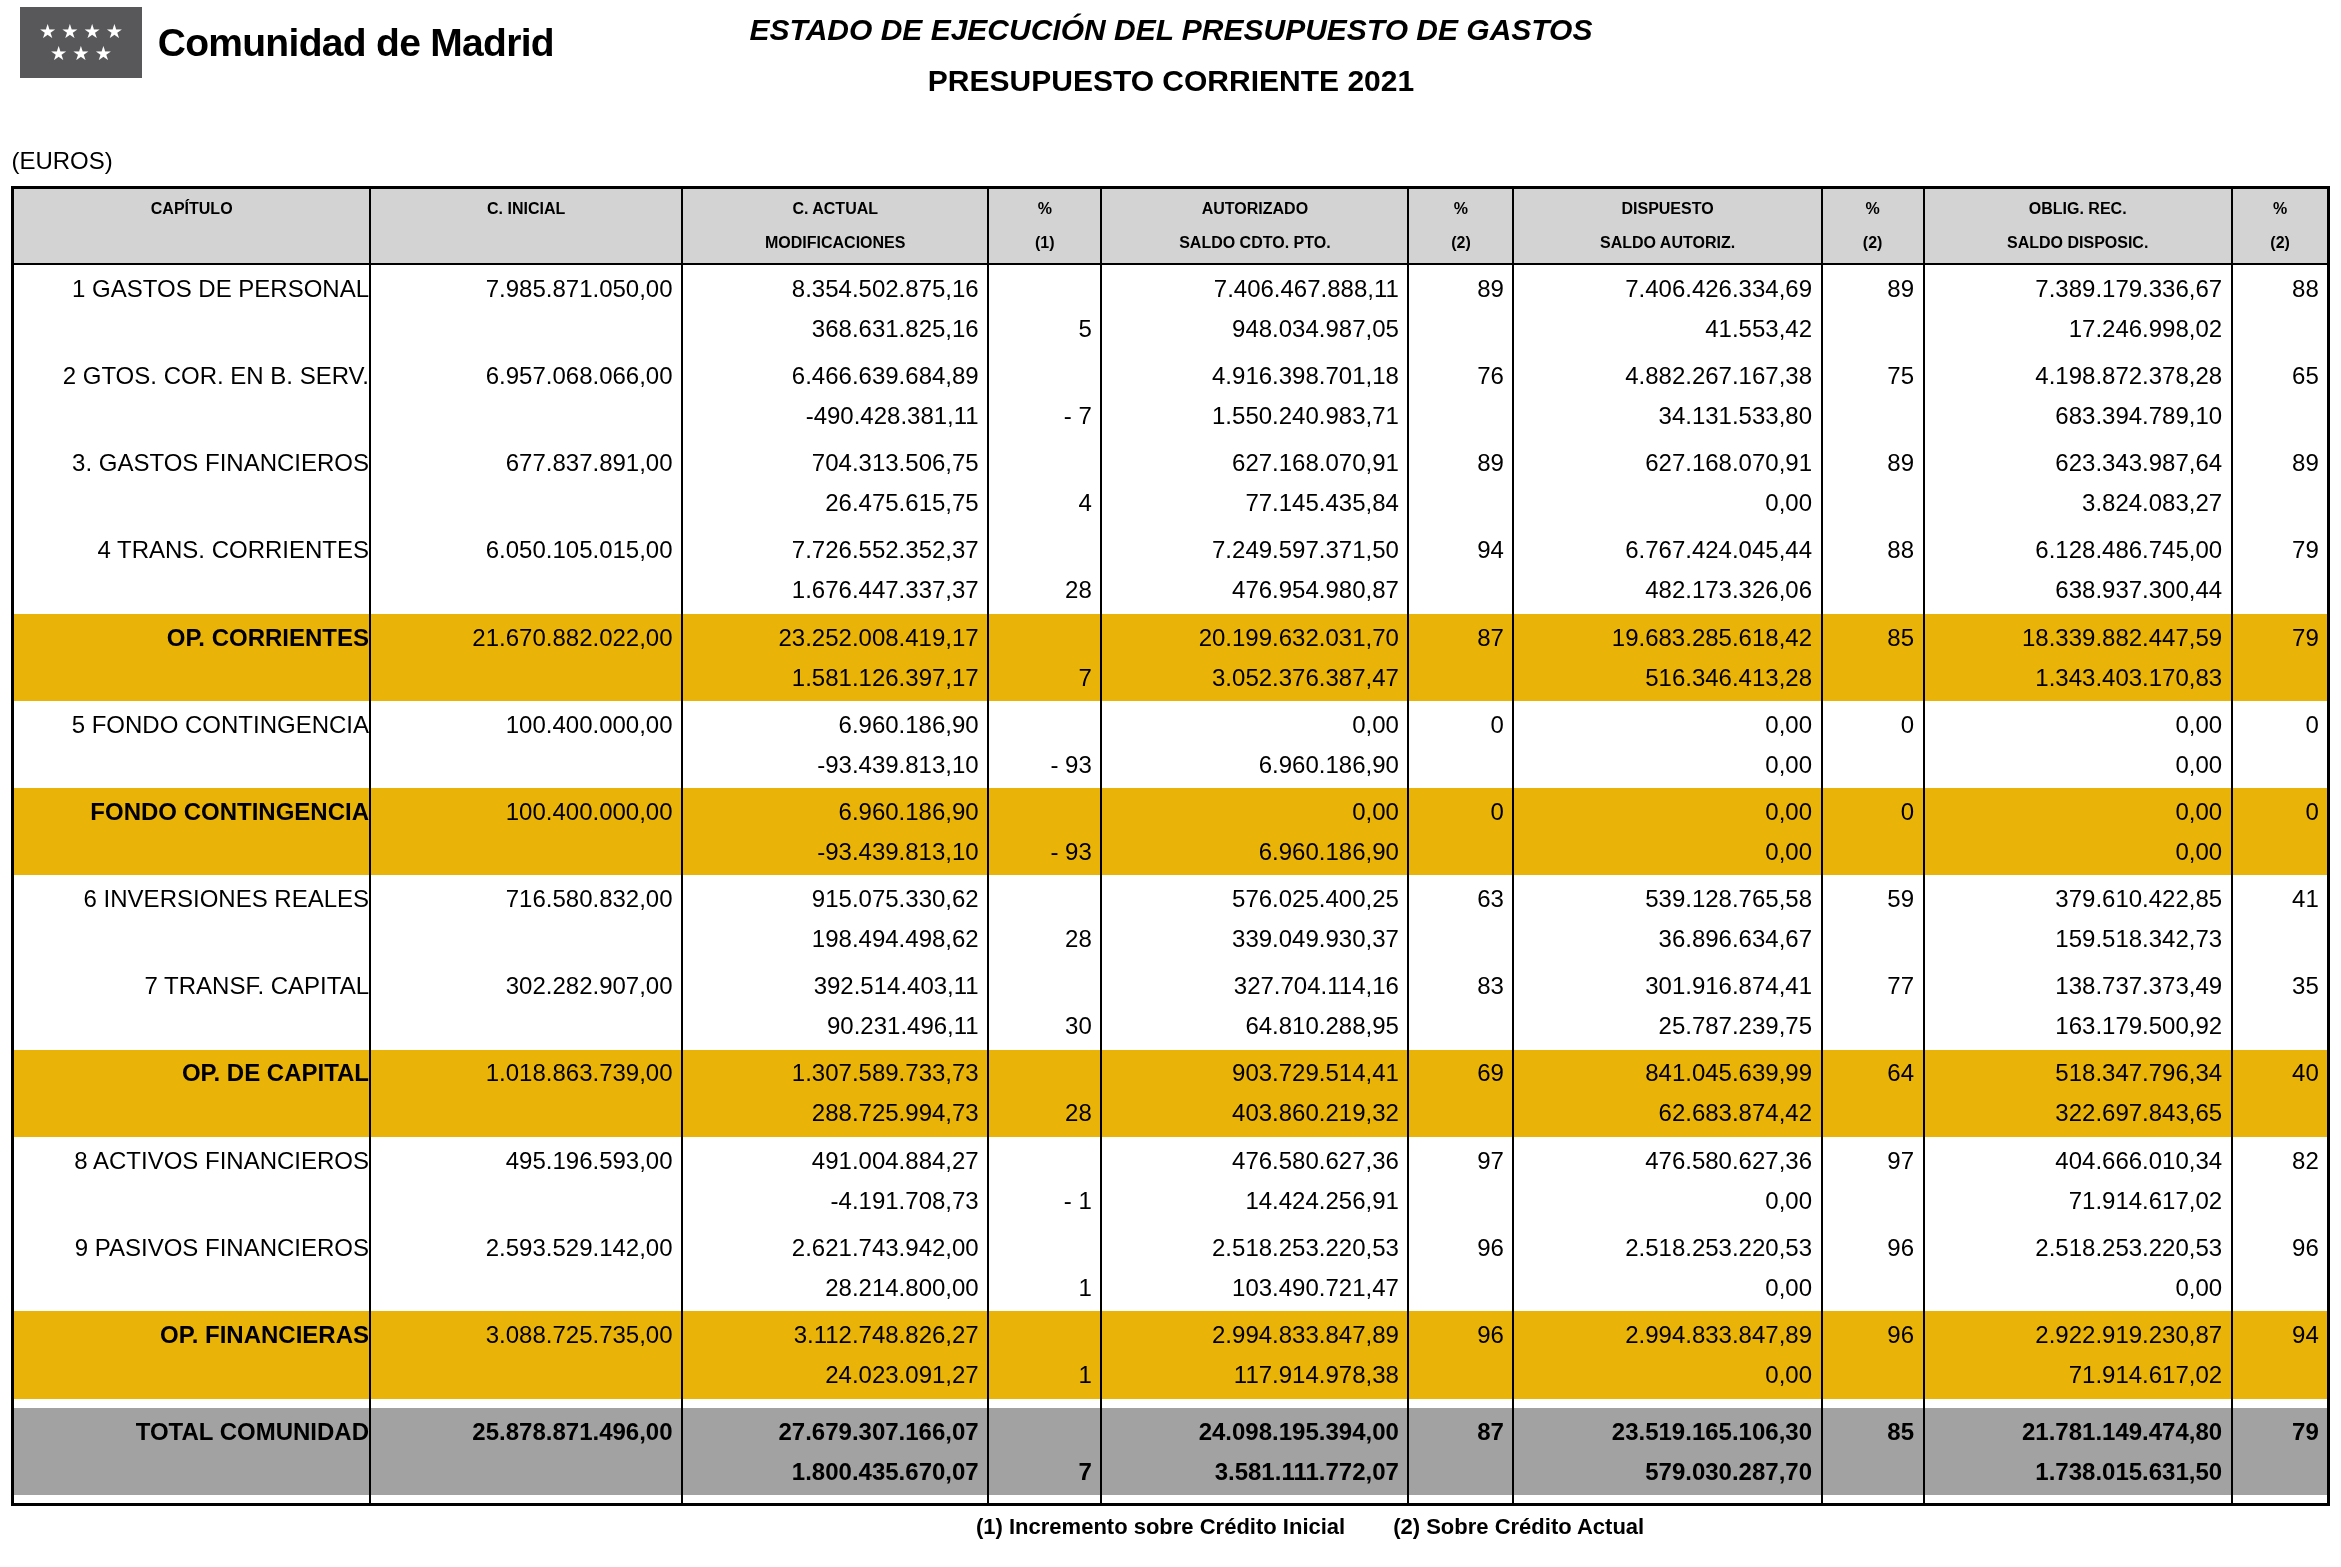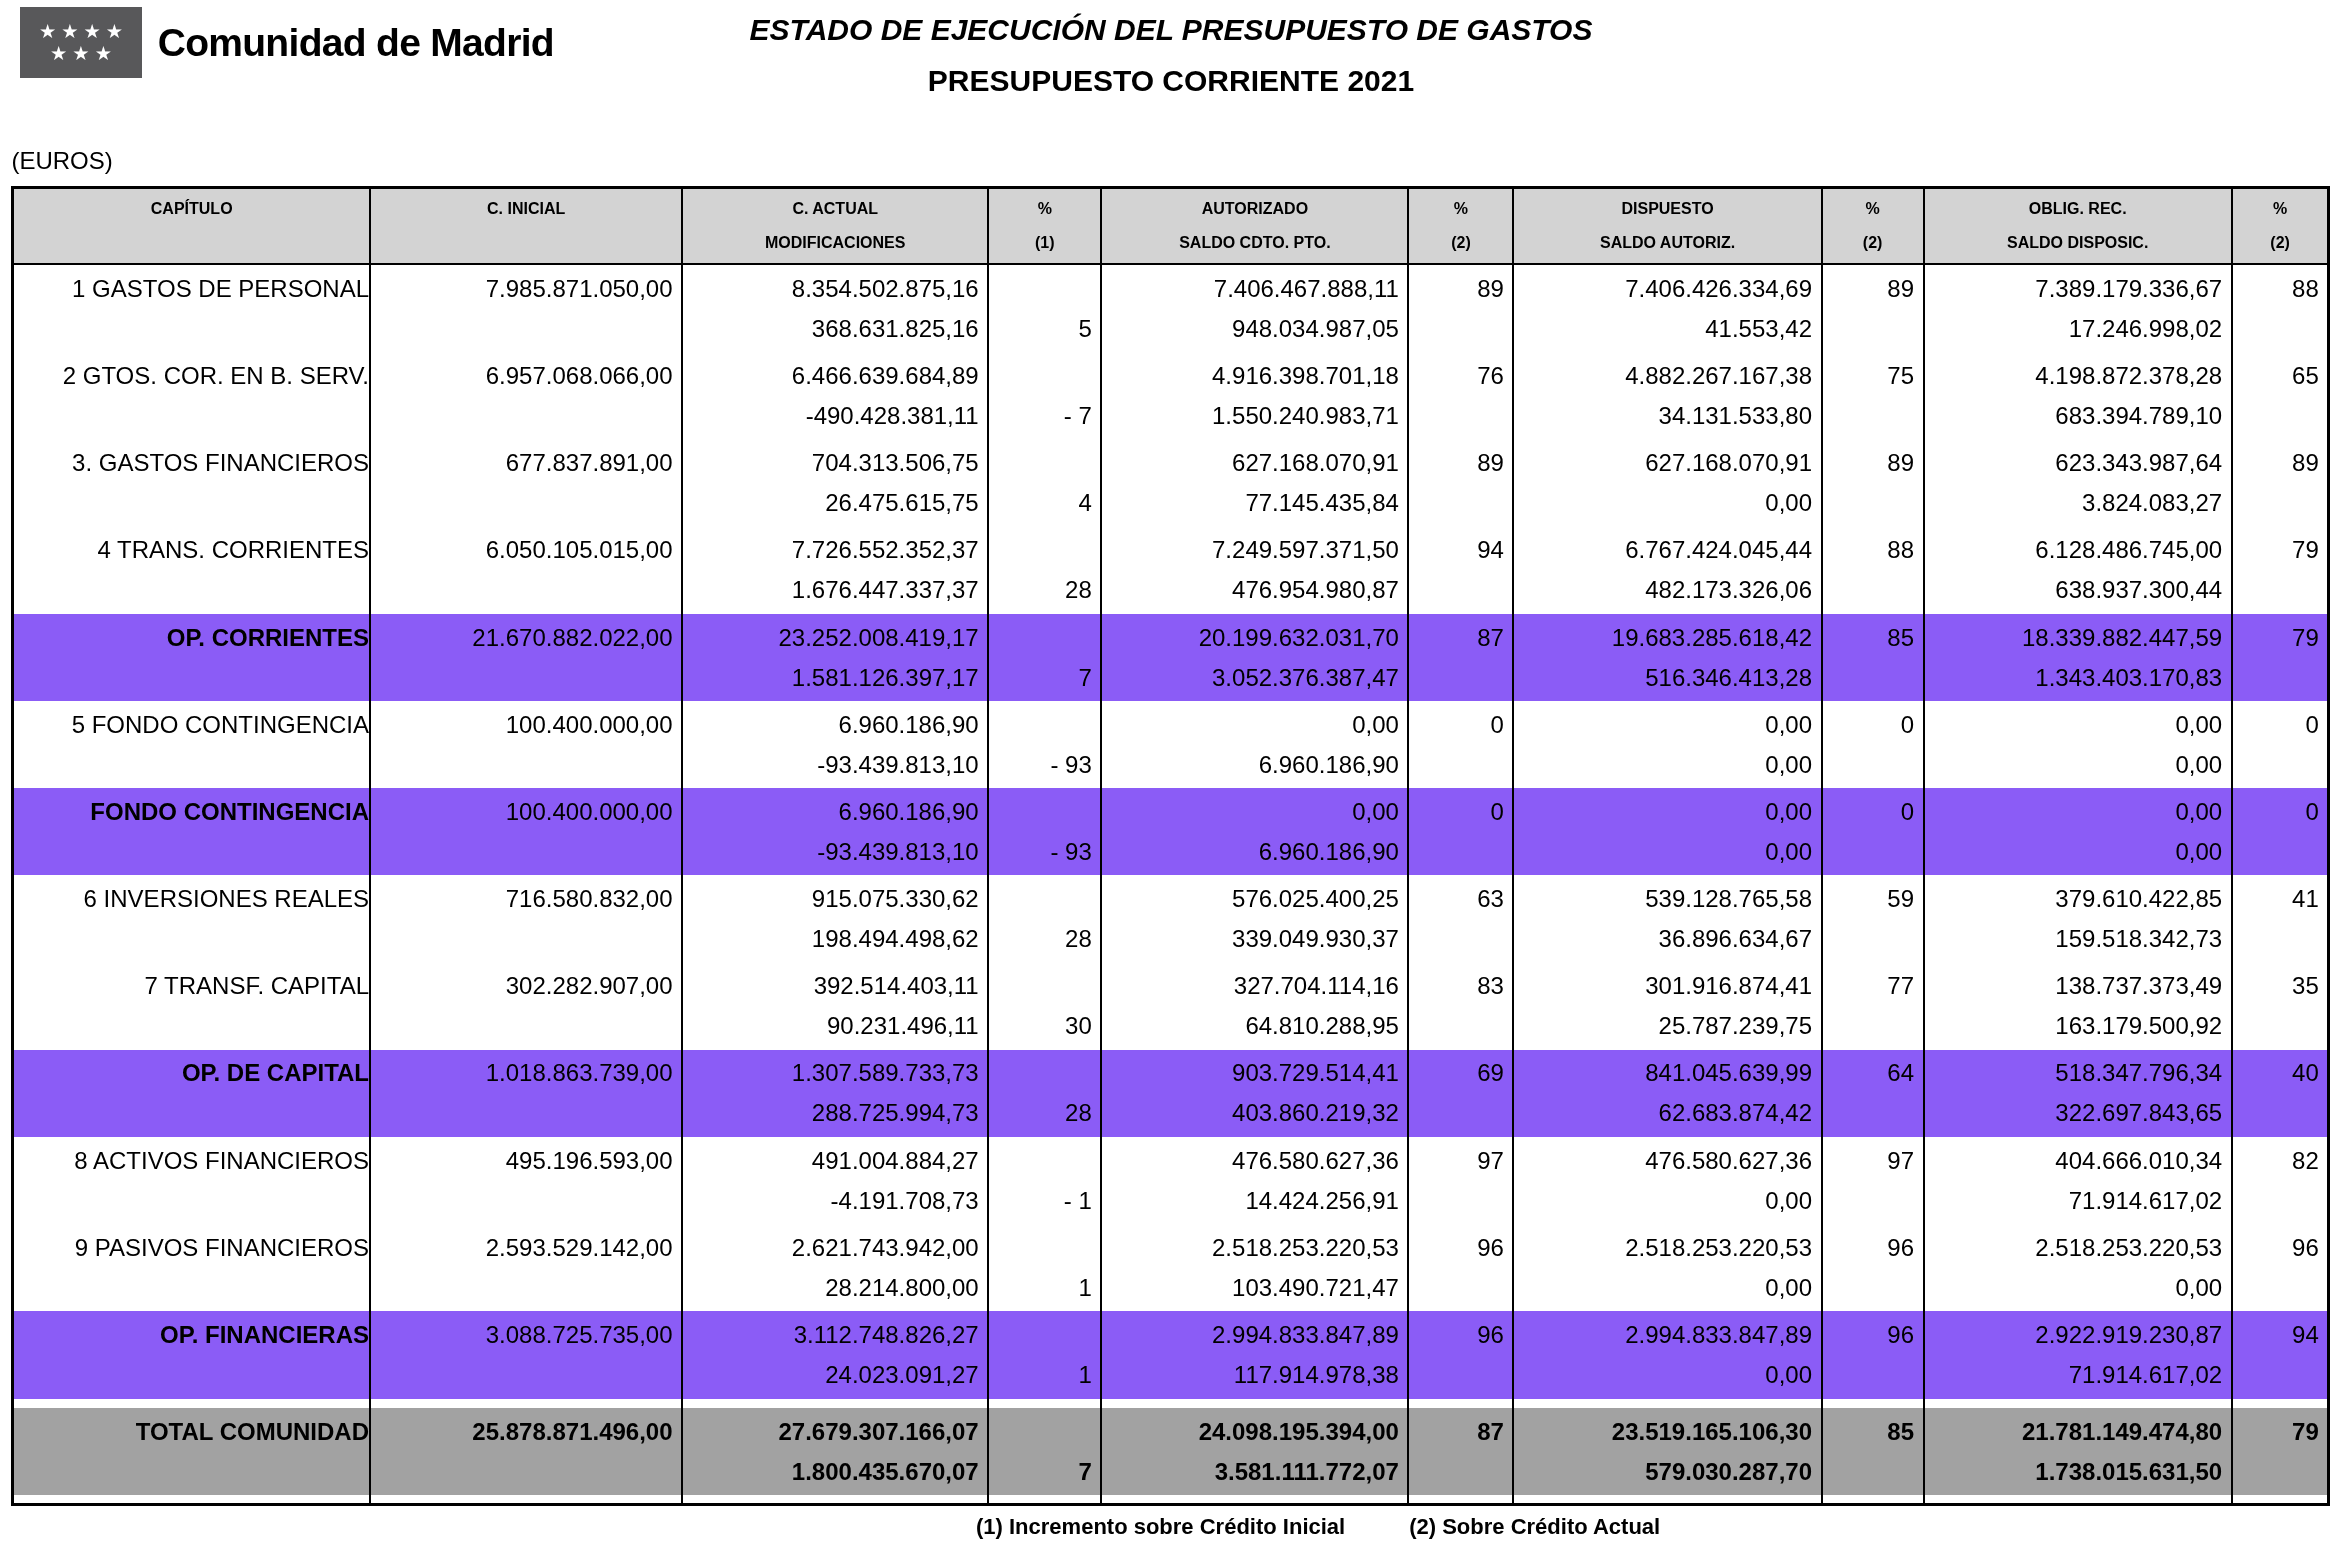--- a/index.html
+++ b/index.html
@@ -47,30 +47,30 @@
   }
   th, td { border-left: 2.1px solid #000; border-right: 2.1px solid #000; vertical-align: top; }
   thead th { background: #d3d3d3; border-bottom: 2.9px solid #000; font-weight: bold; text-align: center; padding: 2.9px 0; }
   thead .hl { height: 34px; line-height: 34px; font-size: 16px; white-space: nowrap; }
 
   tbody td { padding: 3.6px 0; font-size: 24px; }
   .cl { height: 40px; line-height: 40px; white-space: nowrap; }
   td.c-label .cl { text-align: right; padding-left: 7.1px; }
   td.c-num .cl, td.c-pct .cl { text-align: right; padding-right: 8.6px; white-space: pre; }
 
-  tr.subtotal td { background: #8b5cf6; }
+  tr.subtotal td { background: #eab308; }
   tr.subtotal td.c-label { font-weight: bold; }
   tr.total td { background: #a2a2a2; font-weight: bold; }
   tr.spacer td { padding: 0; height: 9.3px; background: #fff; }
 
   
   .footnote {
     margin: 8.6px 0 0 976px;
     font-size: 22px; font-weight: bold;
-    display: flex; gap: 64px; white-space: nowrap;
+    display: flex; gap: 48px; white-space: nowrap;
   }
 </style>
 </head>
 <body>
 
 <div class="page-header">
   <div class="logo-wrap">
     <div class="logo-box">
       <div class="star-row">★★★★</div>
       <div class="star-row">★★★</div>

